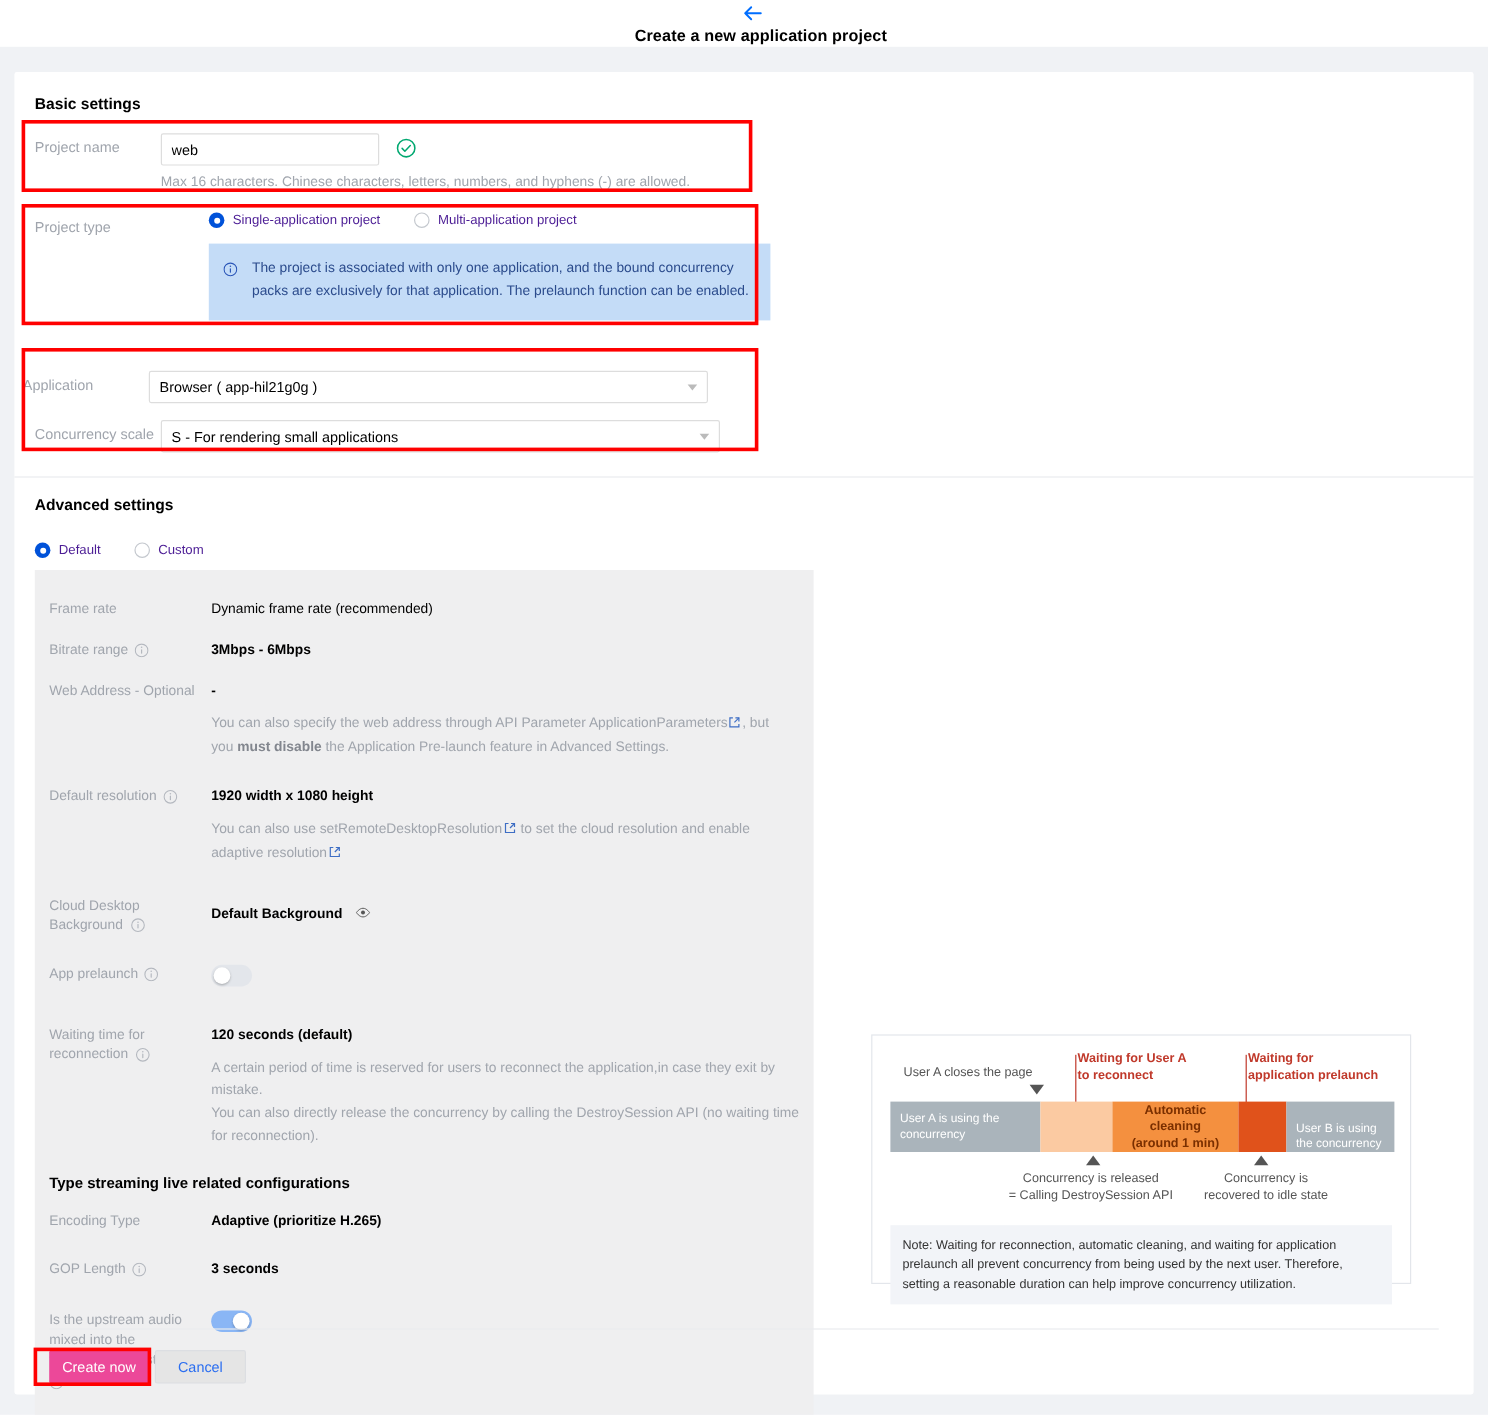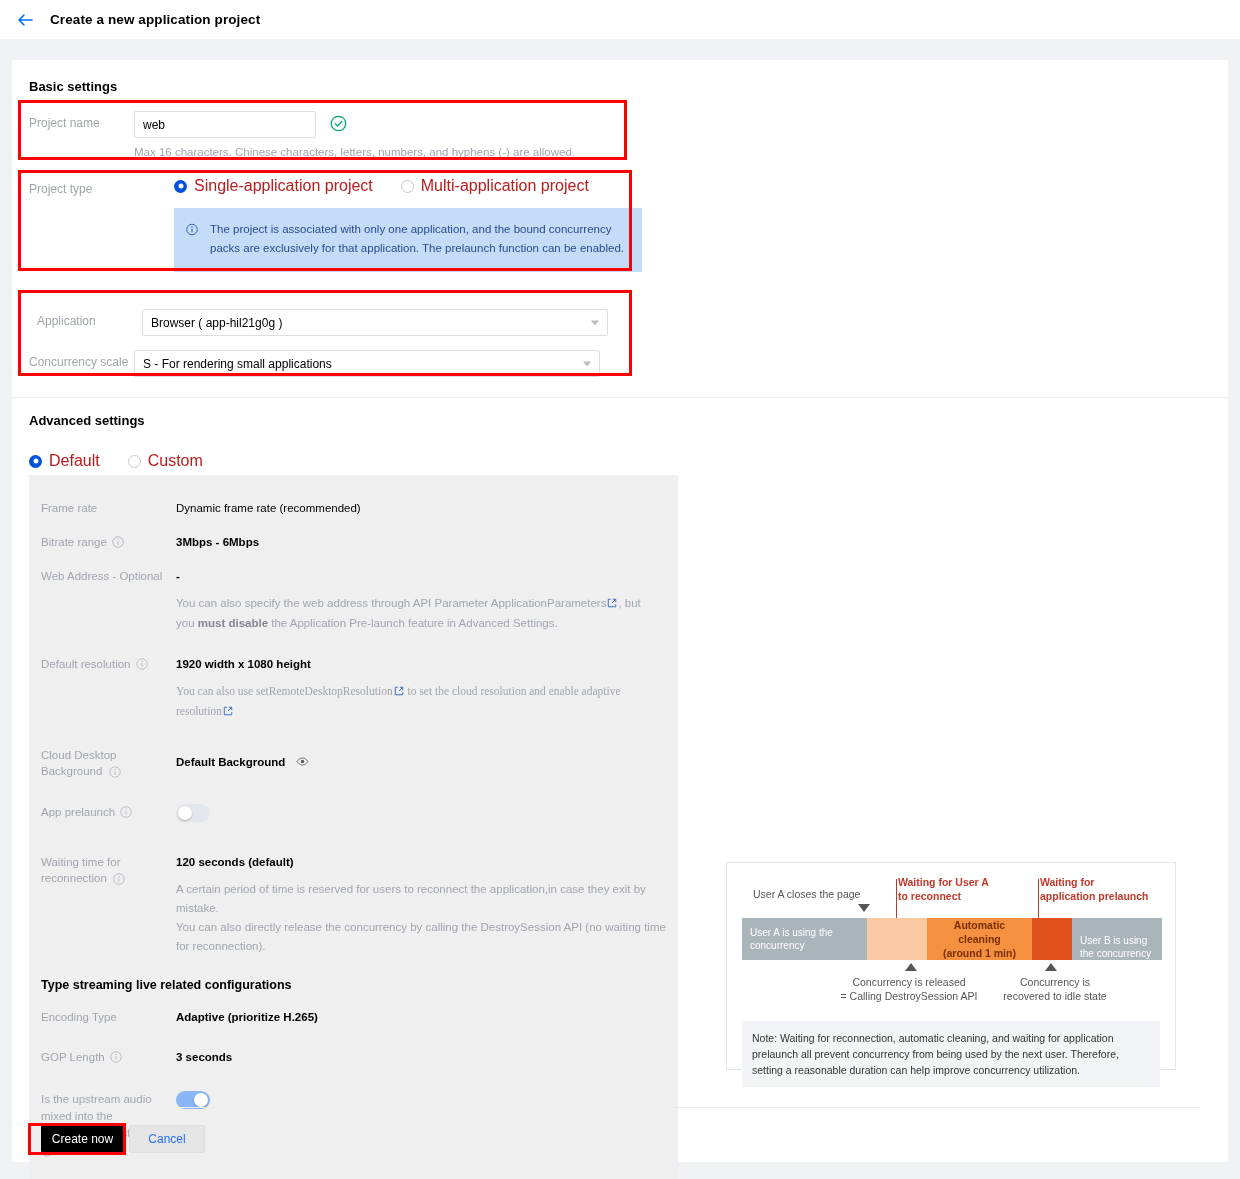--- a/index.html
+++ b/index.html
@@ -13,20 +13,21 @@
     position:relative;
     overflow:hidden;
   }
 
   
   .topbar {
     height:40px; background:#fff;
     display:flex; align-items:center;
     padding-left:14px;
     border-bottom:1px solid #f0f2f5;
+    flex-direction:column;
   }
   .back-arrow {
     width:22px; height:22px;
     display:flex; align-items:center; justify-content:center;
     color:#006eff; cursor:pointer;
   }
   .back-arrow svg { display:block; }
   .topbar-title {
     font-size:13.5px; font-weight:bold; color:#000;
     margin-left:14px; letter-spacing:0.1px;
@@ -79,21 +80,21 @@
     width:13px; height:13px; border-radius:50%;
     border:1px solid #c4c8ce; background:#fff;
     display:inline-block; position:relative; margin-right:7px;
   }
   .rdot.on { border:none; background:#0052d9; }
   .rdot.on::after{
     content:""; position:absolute; left:50%; top:50%;
     width:5px; height:5px; background:#fff; border-radius:50%;
     transform:translate(-50%,-50%);
   }
-  .radio span.rtxt { font-size:16px; color:#b91c1c; }
+  .radio span.rtxt { font-size:11px; color:#4c1d95; }
 
   
   .callout {
     background:#c4dcf7;
     display:flex; gap:12px;
     padding:12px 14px 14px 12px;
     width:468px;
   }
   .callout-text {
     color:#2b4b8c; font-size:11.5px; line-height:19px;
@@ -203,21 +204,21 @@
   .tri-up { position:absolute; width:0;height:0;
       border-left:6px solid transparent;border-right:6px solid transparent;border-bottom:8px solid #555; }
 
   
   .divider { position:absolute; left:29px; right:29px; height:1px; background:#eaecef; }
   .btn {
     height:28px; border-radius:2px; font-size:12px;
     display:inline-flex; align-items:center; justify-content:center;
     cursor:pointer; font-family:"Liberation Sans", sans-serif;
   }
-  .btn-primary { background:#000000; color:#fff; width:83px; border:none; }
+  .btn-primary { background:#ec4899; color:#fff; width:83px; border:none; }
   .btn-default { background:#e5e5e5; color:#2b6ef0; width:76px; border:1px solid #dcdee2; }
 </style>
 </head>
 <body>
 
 <div class="topbar">
   <div class="back-arrow">
     <svg width="16" height="14" viewBox="0 0 16 14" fill="none" aria-hidden="true">
       <path d="M15 7H2M2 7L7 2M2 7L7 12" stroke="#006eff" stroke-width="1.6" stroke-linecap="round" stroke-linejoin="round"></path>
     </svg>
@@ -264,21 +265,21 @@
             <circle cx="8" cy="8" r="7" fill="none" stroke="#2b56b8" stroke-width="1.2"></circle>
             <circle cx="8" cy="4.6" r="0.85" fill="#2b56b8"></circle>
             <rect x="7.35" y="6.6" width="1.3" height="5.1" rx="0.55" fill="#2b56b8"></rect>
           </svg>
         </span>
         <div class="callout-text">The project is associated with only one application, and the bound concurrency packs are exclusively for that application. The prelaunch function can be enabled.</div>
       </div>
     </div>
   </div>
 
-  <div class="row" style="position:absolute;left:25px;top:249px;width:620px;">
+  <div class="row" style="position:absolute;left:7px;top:249px;width:620px;">
     <div class="lbl">Application</div>
     <div class="ctl">
       <div class="select">
         <span>Browser ( app-hil21g0g )</span>
         <span class="caret"></span>
       </div>
     </div>
   </div>
 
   <div class="row" style="position:absolute;left:17px;top:290px;width:620px;">
@@ -351,21 +352,21 @@
         <span class="info-i">
           <svg width="12" height="12" viewBox="0 0 16 16" aria-hidden="true">
             <circle cx="8" cy="8" r="7" fill="none" stroke="#b4b8bf" stroke-width="1.2"></circle>
             <circle cx="8" cy="4.6" r="0.85" fill="#b4b8bf"></circle>
             <rect x="7.35" y="6.6" width="1.3" height="5.1" rx="0.55" fill="#b4b8bf"></rect>
           </svg>
         </span>
       </div>
       <div class="g-val">
         <div style="font-weight:bold;">1920 width x 1080 height</div>
-        <div class="g-sub" style="max-width:450px;font-family:Liberation Serif, serif;">
+        <div class="g-sub" style="max-width:450px;">
           <span>You can also use setRemoteDesktopResolution</span><span class="extlink"><svg width="10" height="10" viewBox="0 0 12 12" aria-hidden="true">
                 <path d="M4.5 1.5H1.5v9h9v-3" fill="none" stroke="#3e6ec4" stroke-width="1.2"></path>
                 <path d="M7 1.5h3.5V5" fill="none" stroke="#3e6ec4" stroke-width="1.2"></path>
                 <path d="M10.5 1.5L6 6" stroke="#3e6ec4" stroke-width="1.2"></path>
               </svg></span><span> to set the cloud resolution and enable adaptive resolution</span><span class="extlink"><svg width="10" height="10" viewBox="0 0 12 12" aria-hidden="true">
                 <path d="M4.5 1.5H1.5v9h9v-3" fill="none" stroke="#3e6ec4" stroke-width="1.2"></path>
                 <path d="M7 1.5h3.5V5" fill="none" stroke="#3e6ec4" stroke-width="1.2"></path>
                 <path d="M10.5 1.5L6 6" stroke="#3e6ec4" stroke-width="1.2"></path>
               </svg></span>
         </div>

